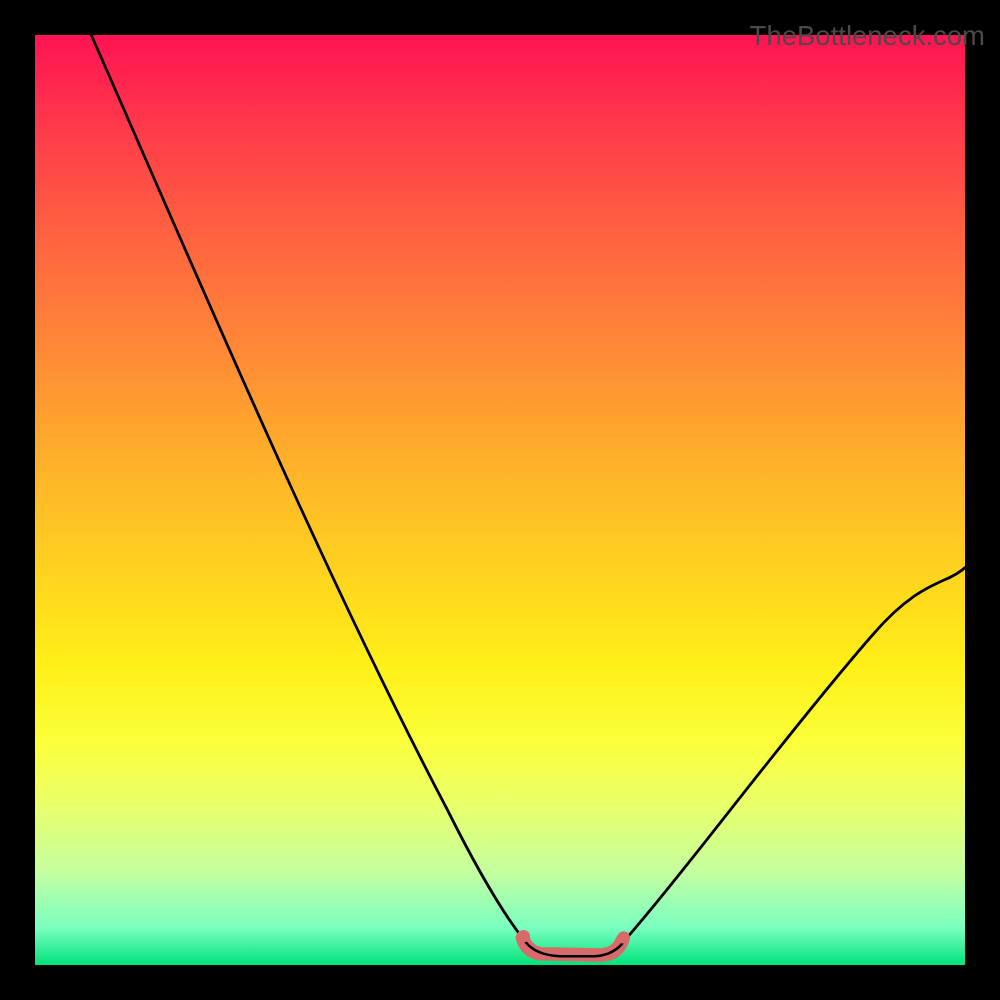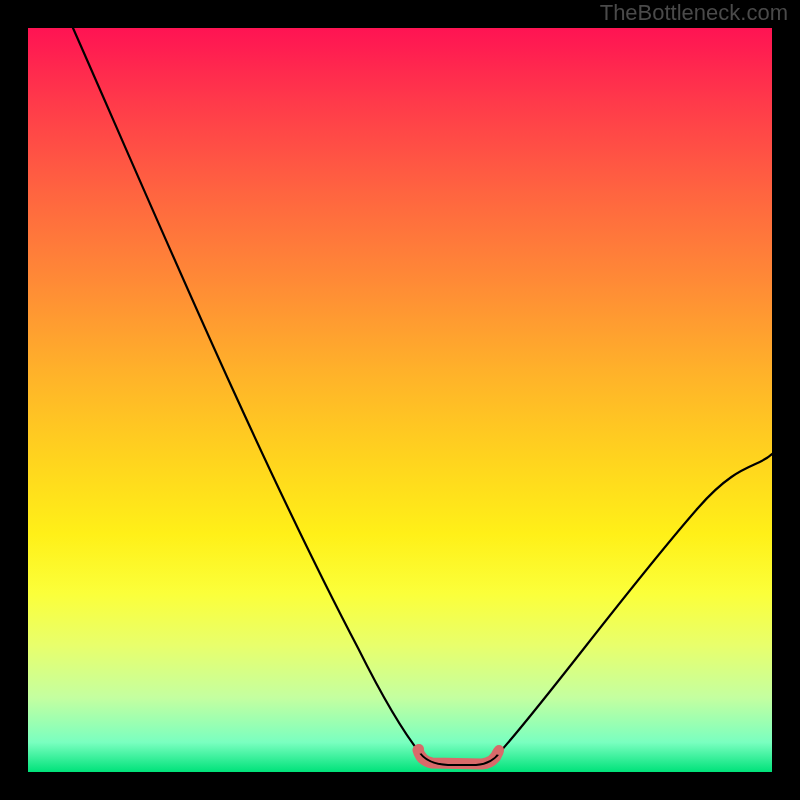--- a/index.html
+++ b/index.html
@@ -6,21 +6,21 @@
   body {
     width: 800px;
     height: 800px;
     background: #000;
     position: relative;
     overflow: hidden;
     font-family: Arial, sans-serif;
   }
   .watermark {
     position: absolute;
-    top: 0;
+    top: 16px;
     right: 12px;
     color: #4a4a4a;
     font-size: 22px;
     font-weight: 500;
     z-index: 10;
   }
   .plot-area {
     position: absolute;
     left: 28px;
     top: 28px;

